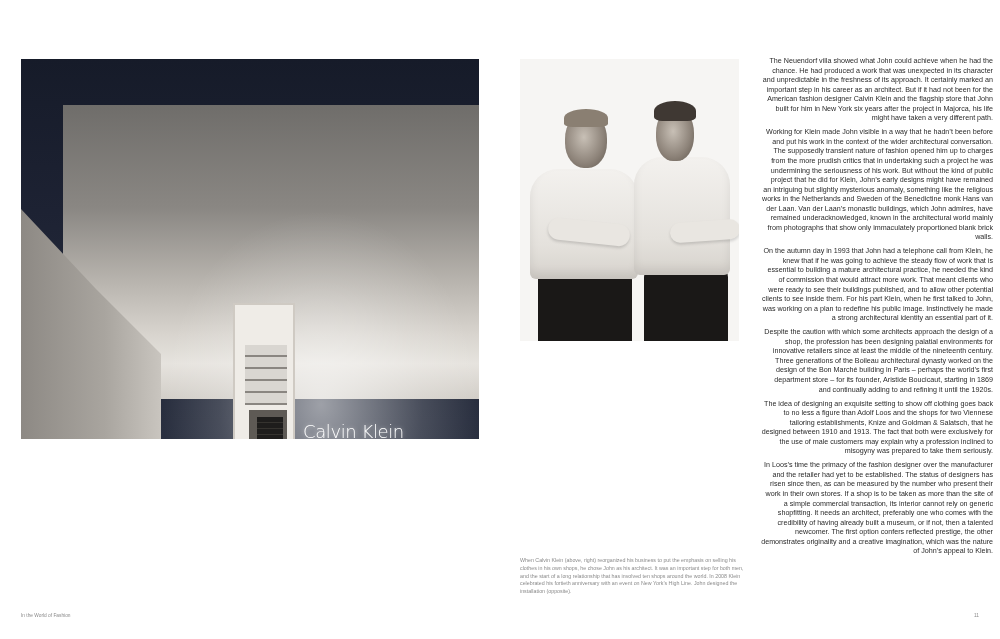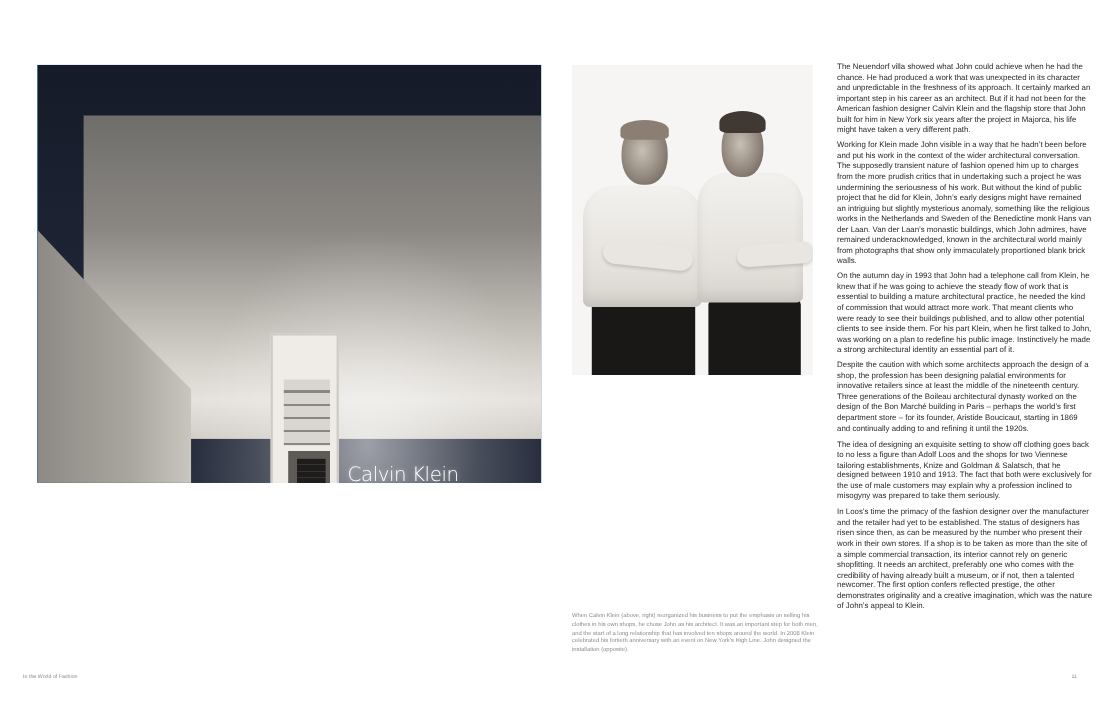--- a/index.html
+++ b/index.html
@@ -16,22 +16,21 @@
     }
 
     
     .store-photo {
       position: absolute;
       left: 21px;
       top: 59px;
       width: 458px;
       height: 380px;
       overflow: hidden;
-      background: #0369a1;
-      margin-left: 13px;
+      background: #3b82f6;
     }
     .store-photo .sky {
       position: absolute; left: 0; top: 0; width: 100%; height: 100%;
       background: linear-gradient(180deg, #161b29 0%, #1d2233 40%, #2a3040 100%);
     }
     .store-photo .back-wall {
       position: absolute;
       left: 42px; top: 46px; right: 0; bottom: 40px;
       background: linear-gradient(180deg, #6f6d6a 0%, #8a8783 35%, #b8b4ae 60%, #d8d4ce 78%, #e6e3de 88%, #d2cec8 100%);
     }
@@ -143,20 +142,21 @@
       position: absolute;
       left: 761px;
       top: 57px;
       width: 232px;
       font-size: 7.15px;
       line-height: 9.55px;
       color: #2a2a2a;
     }
     .article p {
       margin: 0 0 4.5px 0;
+      text-align: right;
     }
 
     
     .caption {
       position: absolute;
       left: 520px;
       top: 557px;
       width: 228px;
       font-size: 5.3px;
       line-height: 7.8px;

